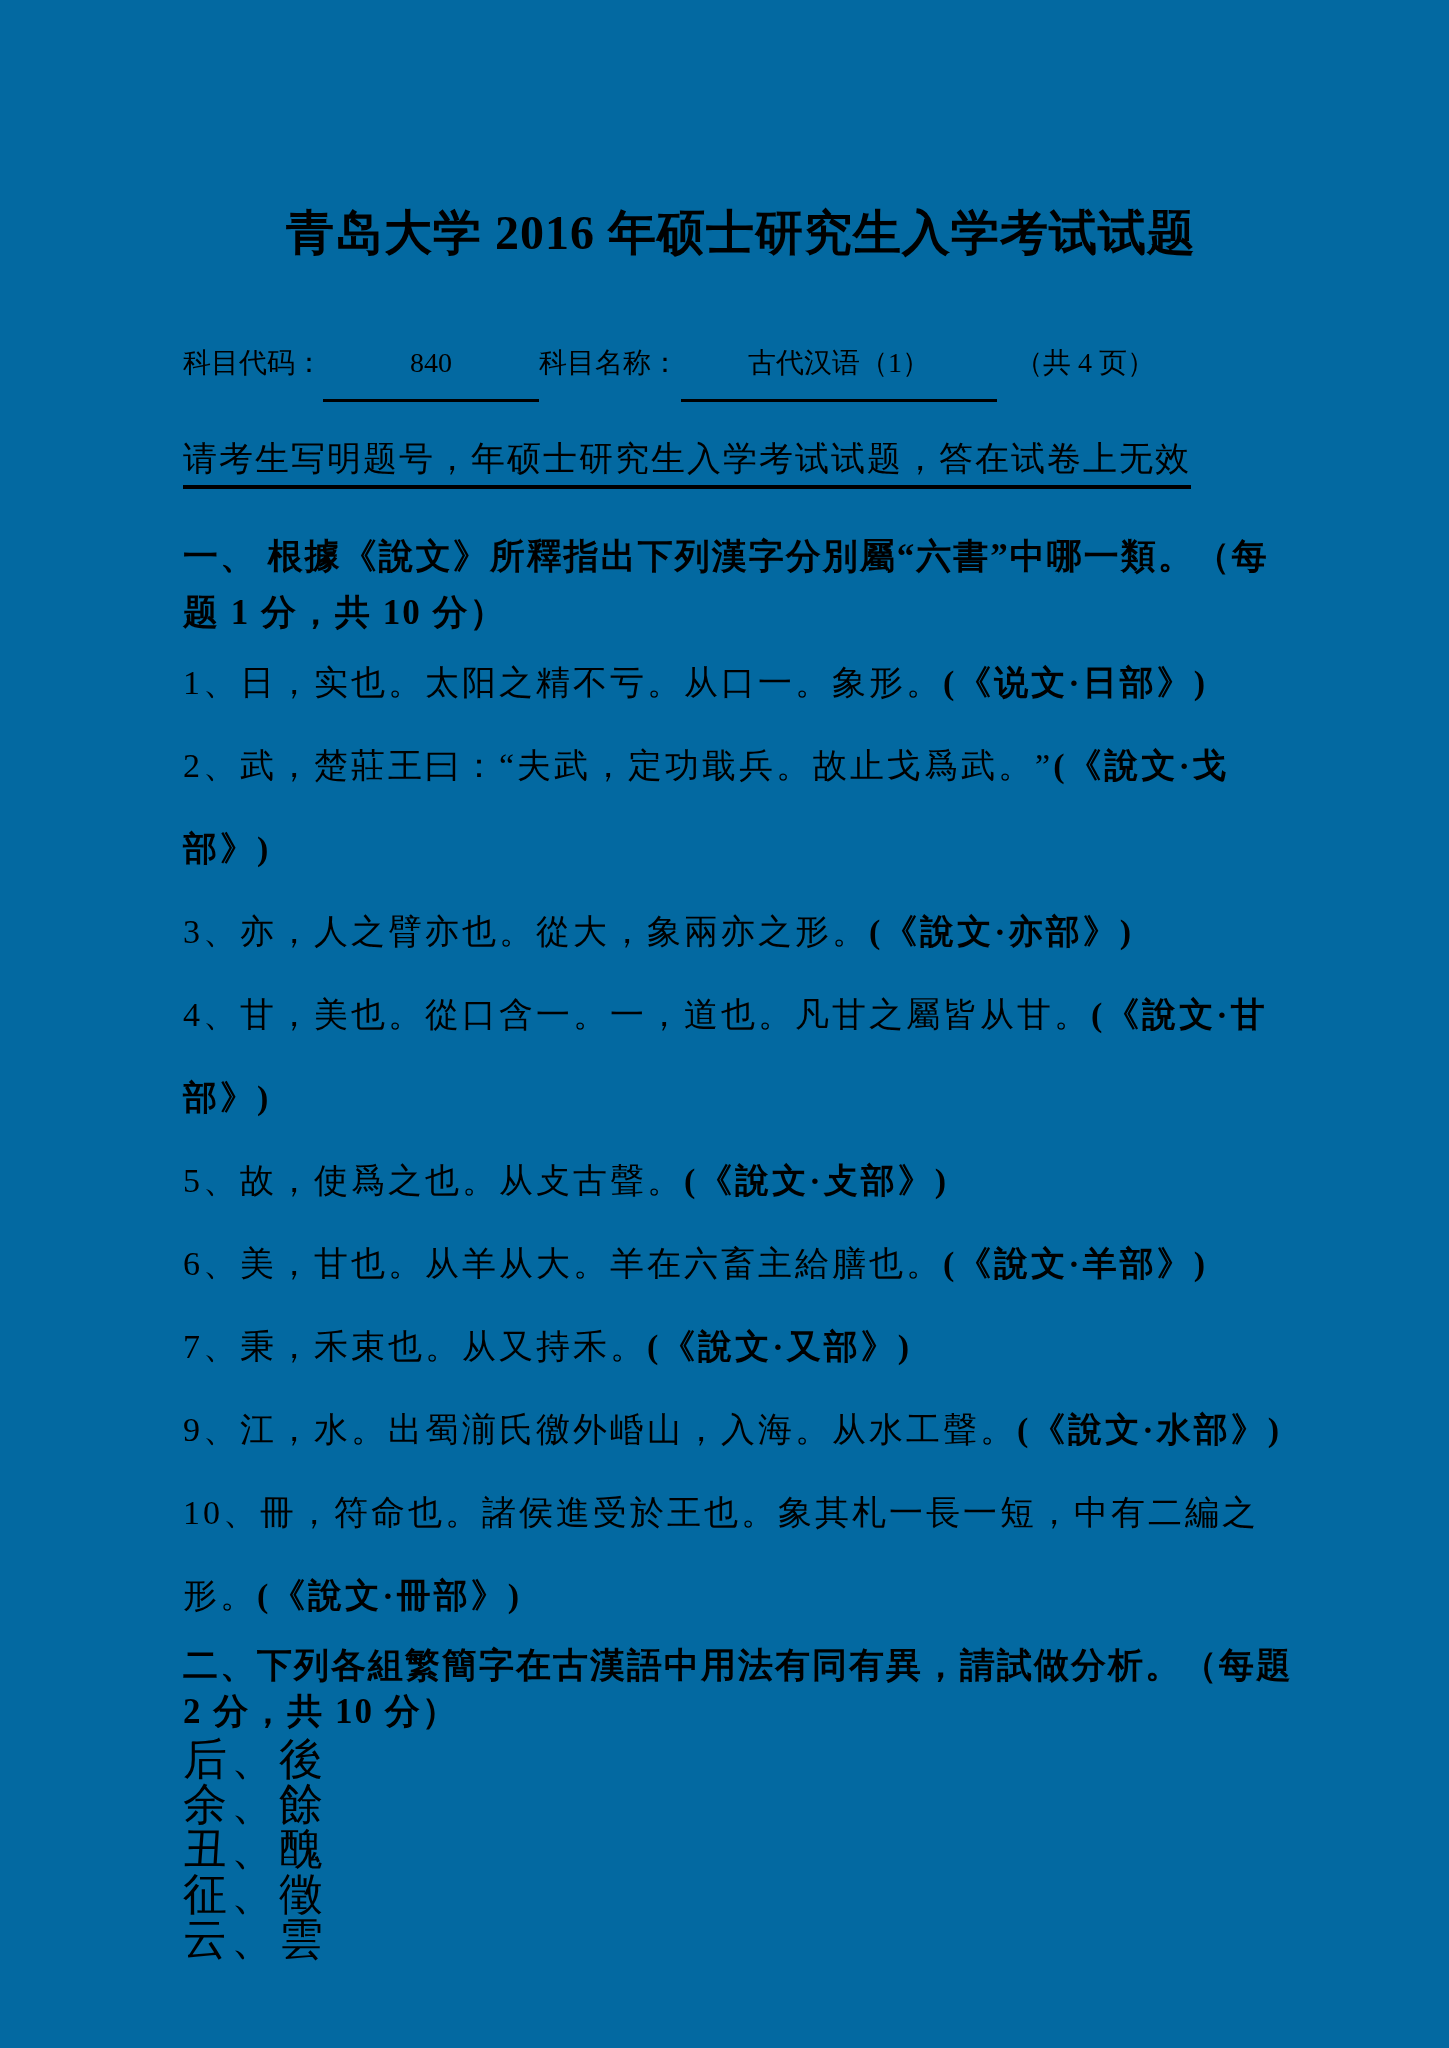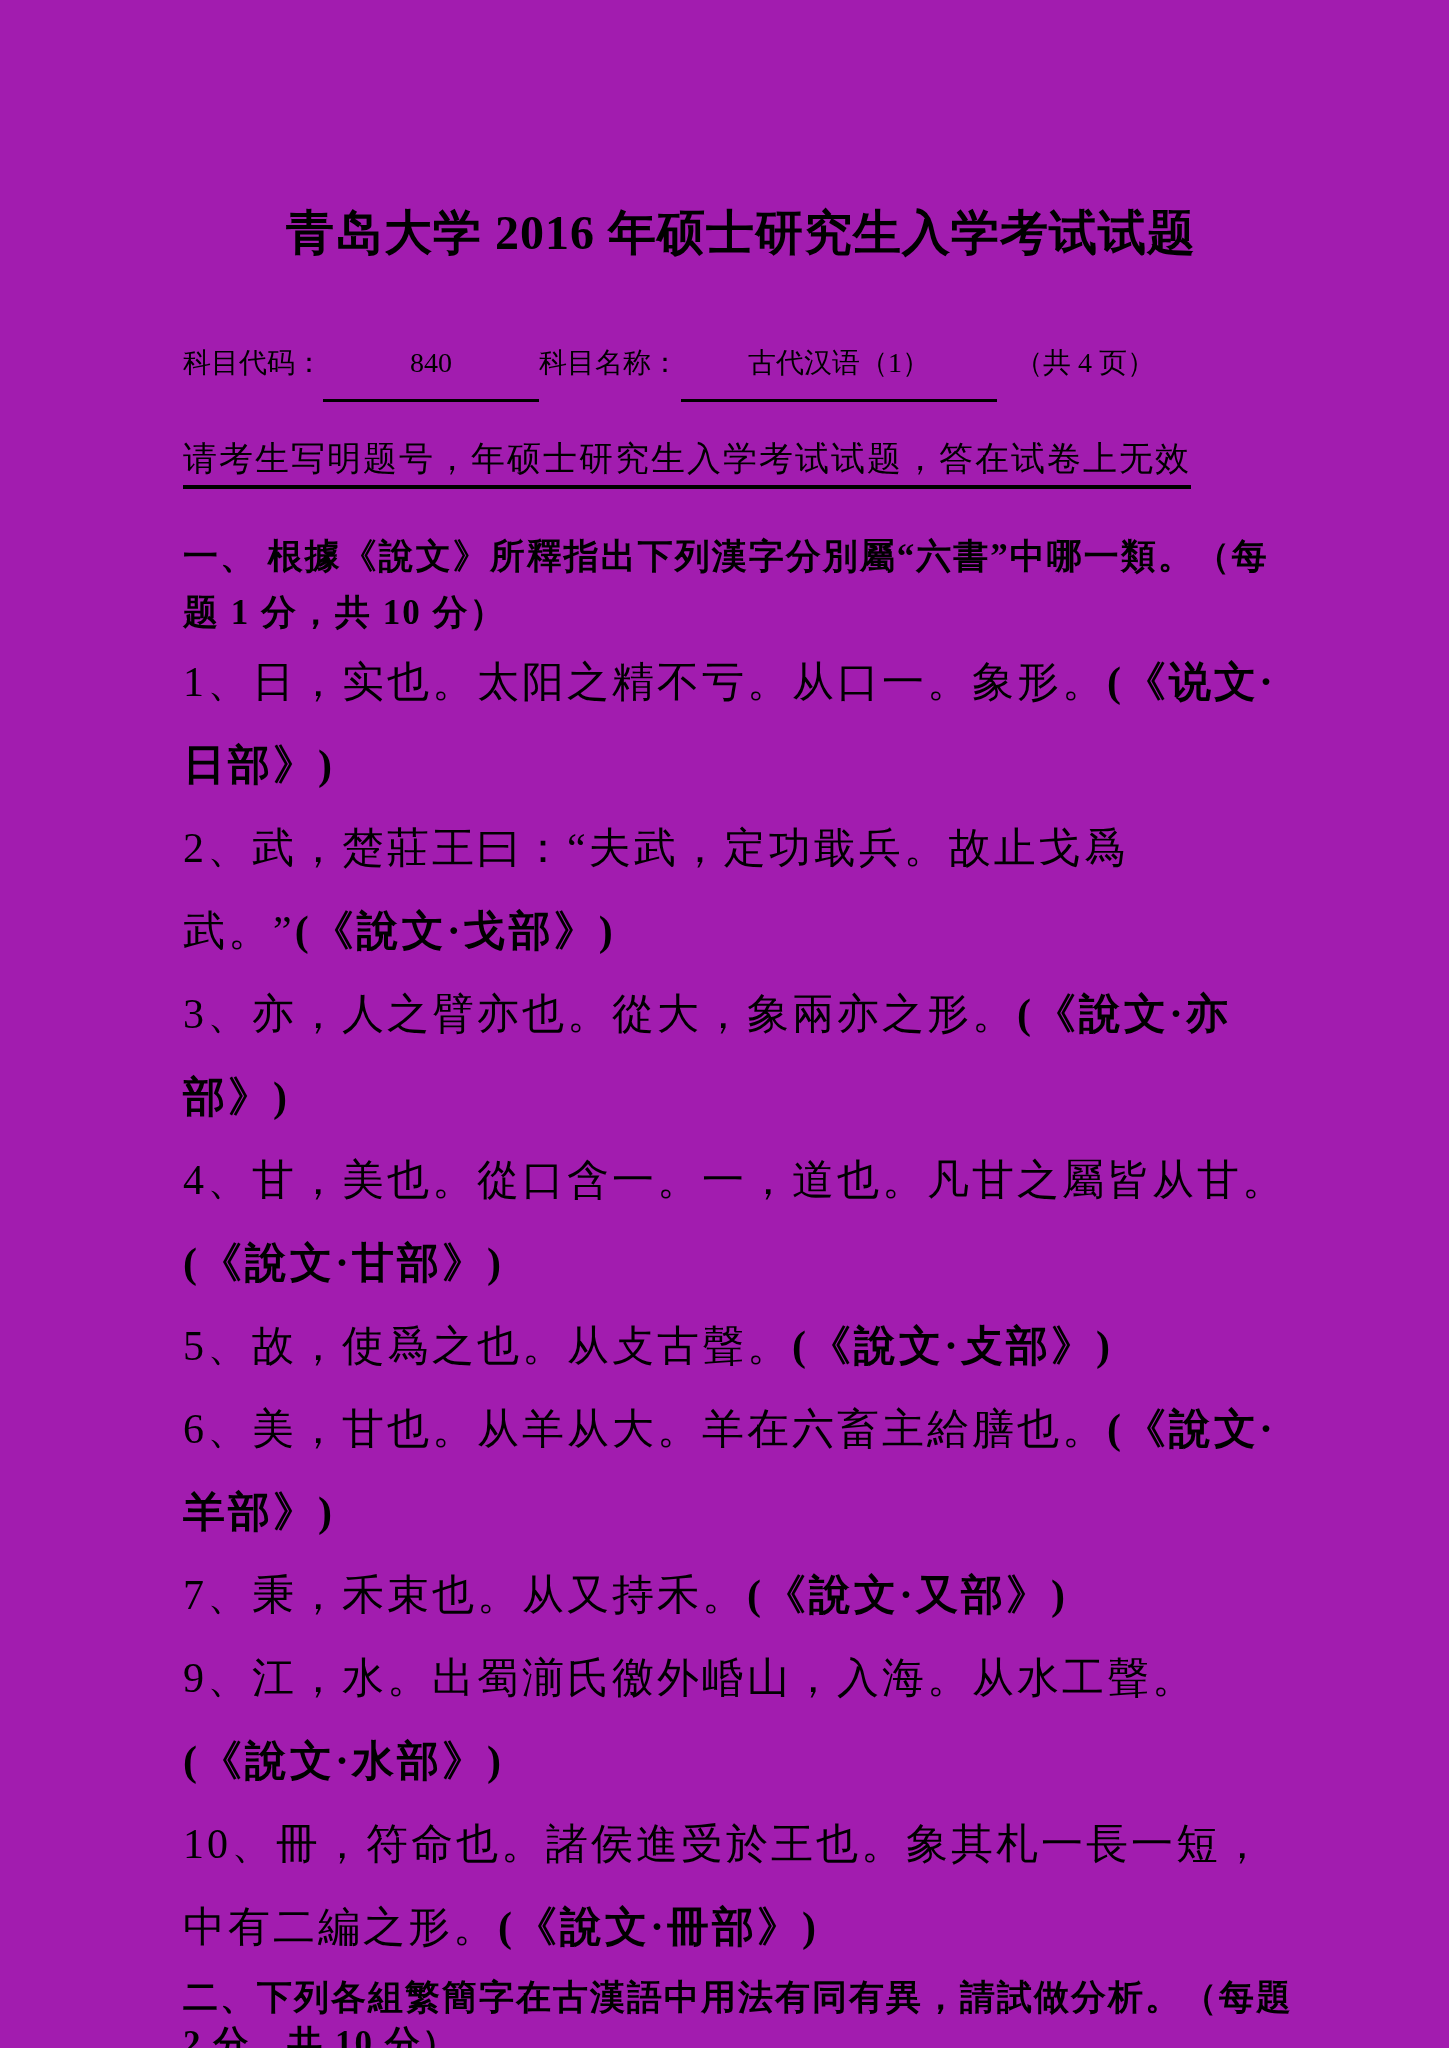--- a/index.html
+++ b/index.html
@@ -6,21 +6,21 @@
     margin: 0;
     padding: 0;
     background: #ffffff;
     color: #000000;
     font-family: "Liberation Serif", "DejaVu Serif", serif;
   }
   .page {
     position: relative;
     width: 1449px;
     height: 2048px;
-    background: #a21caf;
+    background: #0369a1;
     box-sizing: border-box;
     padding: 0 150px 0 183px;
     overflow: hidden;
   }
   .title {
     margin: 0;
     padding-top: 205px;
     text-align: center;
     font-size: 48px;
     font-weight: bold;
@@ -63,21 +63,21 @@
     letter-spacing: 2px;
   }
   .heading-one {
     margin-top: 40px;
     line-height: 56px;
   }
   .items {
     margin-top: 0;
   }
   .exam-item {
-    font-size: 42px;
+    font-size: 34px;
     line-height: 83px;
     letter-spacing: 3px;
   }
   .exam-item .cite {
     font-weight: bold;
   }
   .heading-two {
     margin-top: 6px;
     line-height: 46px;
   }

